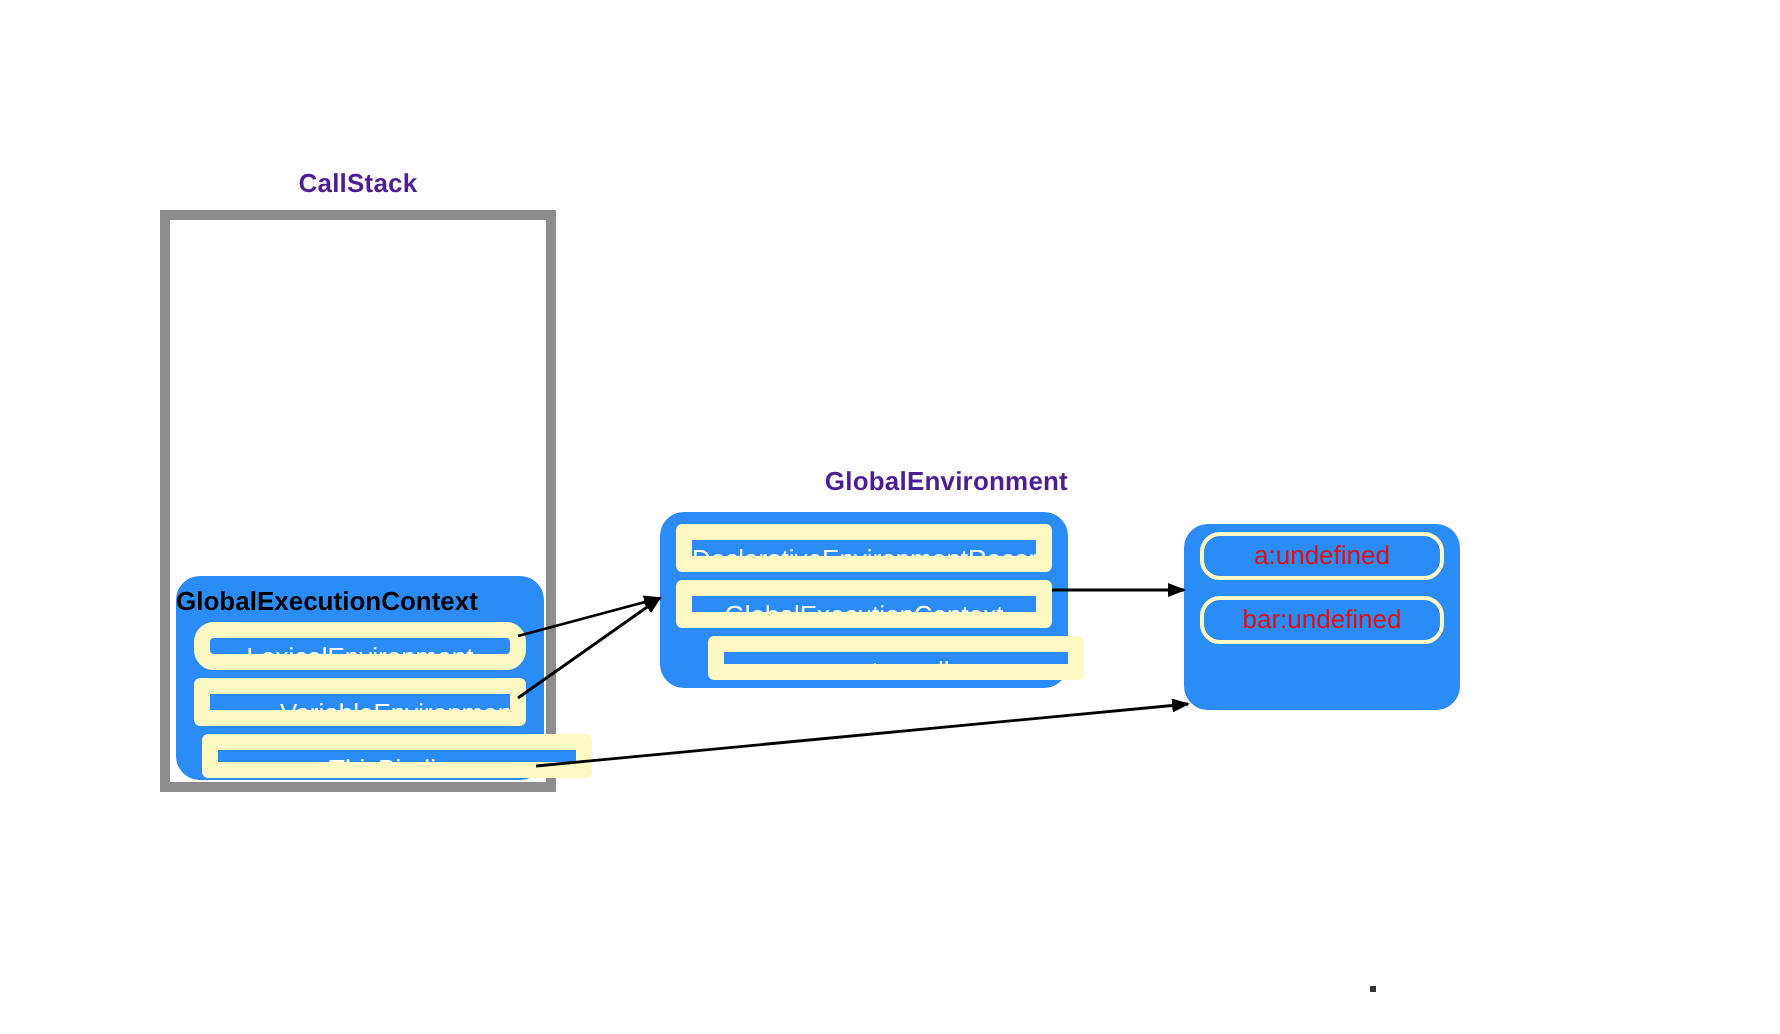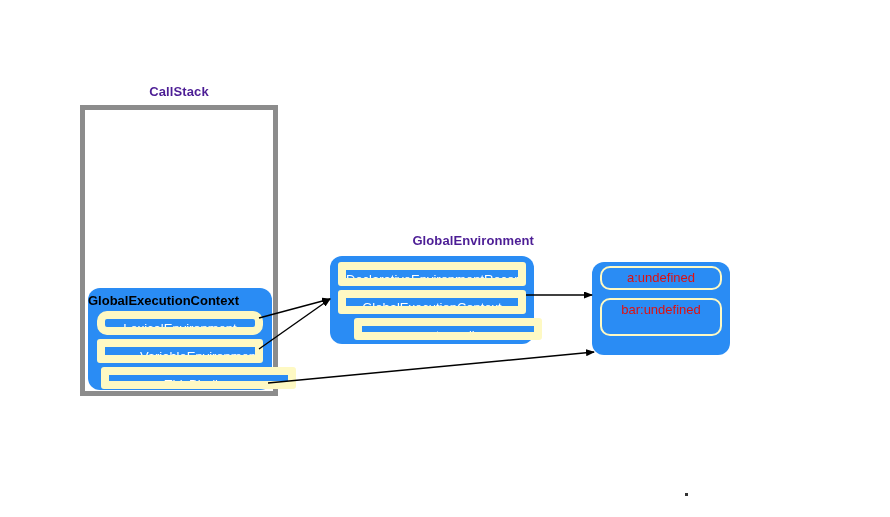--- a/index.html
+++ b/index.html
@@ -109,21 +109,21 @@
 
   <div class="blue-box" style="left:330px; top:256px; width:204px; height:88px;">
     <div class="slot" style="left:8px; top:6px; width:188px; height:24px;">DeclarativeEnvironmentRecord</div>
     <div class="slot" style="left:8px; top:34px; width:188px; height:24px;">GlobalExecutionContext</div>
     <div class="slot" style="left:8px; top:62px; width:188px; height:22px;margin-left:16px;">outer:null</div>
   </div>
 
 
   <div class="blue-box" style="left:592px; top:262px; width:138px; height:93px;">
     <div class="slot red" style="left:8px; top:4px; width:122px; height:24px;">a:undefined</div>
-    <div class="slot red" style="left:8px; top:36px; width:122px; height:38px;">bar:undefined</div>
+    <div class="slot red" style="left:8px; top:36px; width:122px; height:24px;">bar:undefined</div>
   </div>
 
   <svg id="connectors" viewBox="0 0 890 517" xmlns="http://www.w3.org/2000/svg">
     <defs>
       <marker id="arrowhead" markerWidth="9" markerHeight="7" refX="8" refY="3.5" orient="auto" markerUnits="userSpaceOnUse">
         <polygon points="0 0, 9 3.5, 0 7" fill="#000000"></polygon>
       </marker>
     </defs>
 
     <line x1="259" y1="318" x2="330" y2="299" stroke="#000000" stroke-width="1.4" marker-end="url(#arrowhead)"></line>

